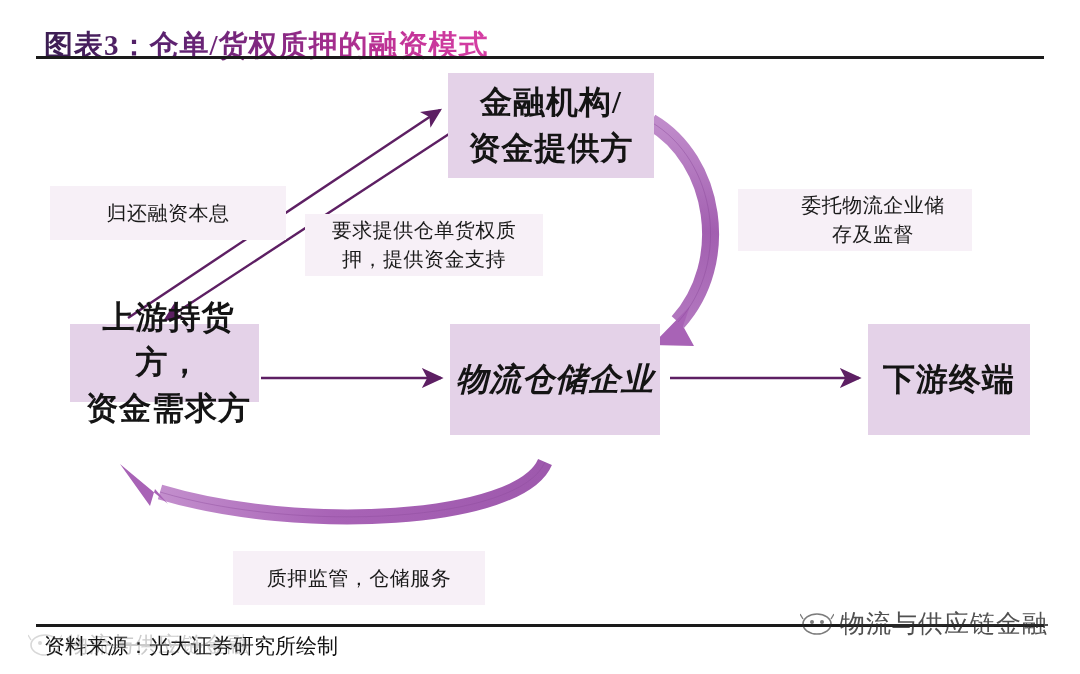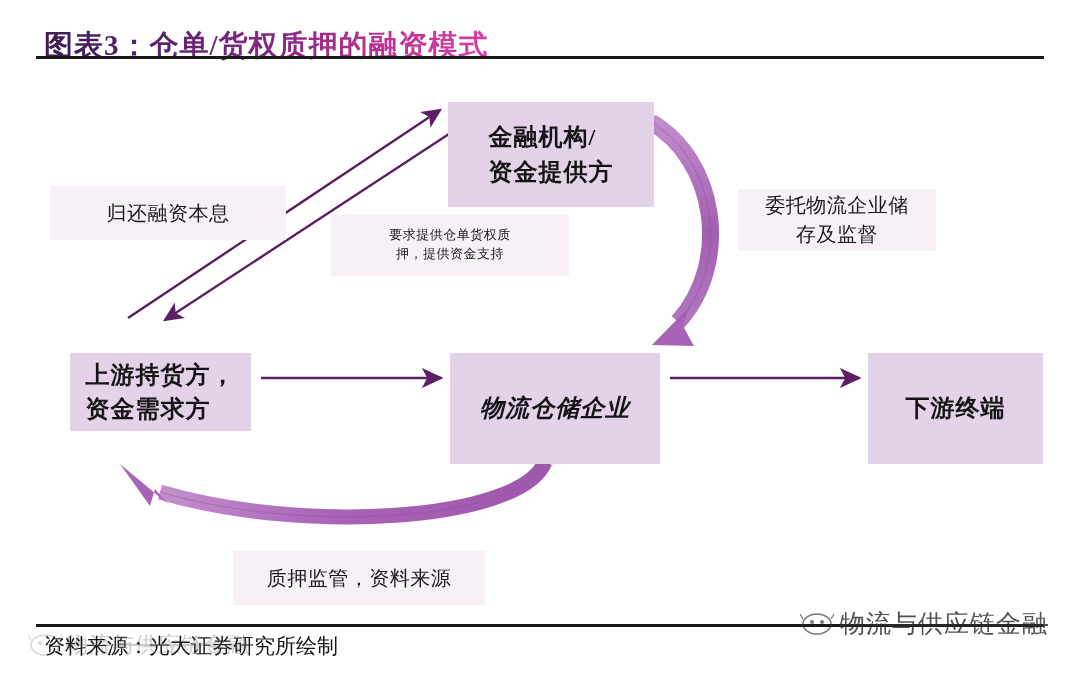--- a/index.html
+++ b/index.html
@@ -62,49 +62,49 @@
   }
 
   
   .node {
     position: absolute;
     background: #e4d2e8;
     color: #141414;
     display: flex;
     align-items: center;
     justify-content: center;
+    text-align: center;
     line-height: 1.42;
-    font-size: 24px;
+    font-size: 32px;
     font-weight: bold;
     letter-spacing: 1px;
     white-space: pre-line;
-    margin-top: 29px;
   }
   #node-finance { left: 448px; top: 73px;  width: 206px; height: 105px; }
-  #node-upstream{ left: 70px;  top: 324px; width: 181px; height: 78px; }
+  #node-upstream{ left: 70px;  top: 324px; width: 181px; height: 78px; padding-left: 8px; }
   #node-logistics{left: 450px; top: 324px; width: 210px; height: 111px; font-style: italic; }
-  #node-downstream{left: 868px; top: 324px; width: 175px; height: 111px; font-family: Liberation Serif, serif; }
+  #node-downstream{left: 868px; top: 324px; width: 162px; height: 111px; font-family: Liberation Serif, serif; }
 
   
   .plate {
     position: absolute;
     background: #f7f0f7;
     color: #1a1a1a;
     display: flex;
     align-items: center;
     justify-content: center;
     text-align: center;
     line-height: 1.45;
     font-size: 20px;
     letter-spacing: 0.5px;
     white-space: pre-line;
   }
   #plate-repay   { left: 50px;  top: 186px; width: 236px; height: 54px; }
-  #plate-pledge  { left: 305px; top: 214px; width: 238px; height: 62px; font-size: 13px; margin-left: 26px;}
-  #plate-entrust { left: 738px; top: 189px; width: 198px; height: 62px; }
+  #plate-pledge  { left: 305px; top: 214px; width: 238px; height: 62px; font-size: 20px;}
+  #plate-entrust { left: 738px; top: 189px; width: 198px; height: 62px; padding-left: 36px; }
   #plate-custody { left: 233px; top: 551px; width: 252px; height: 54px; }
 
   
   #wires {
     position: absolute;
     left: 0; top: 0;
     width: 1080px;
     height: 674px;
     pointer-events: none;
   }
@@ -219,21 +219,21 @@
   <div class="node" id="node-downstream">下游终端</div>
 
   <div class="plate" id="plate-repay">归还融资本息</div>
 
   <div class="plate" id="plate-pledge">要求提供仓单货权质
 押，提供资金支持</div>
 
   <div class="plate" id="plate-entrust">委托物流企业储
 存及监督</div>
 
-  <div class="plate" id="plate-custody">质押监管，资料来源</div>
+  <div class="plate" id="plate-custody">质押监管，仓储服务</div>
 
   <div id="footer-rule"></div>
   <div id="source">资料来源：光大证券研究所绘制</div>
 
   <div id="watermark-source">
     <svg id="wm-mascot" viewBox="0 0 34 26">
       <ellipse cx="17" cy="13" rx="14" ry="10" fill="none" stroke="#555" stroke-width="1.6"></ellipse>
       <circle cx="12" cy="11" r="2" fill="#555"></circle>
       <circle cx="22" cy="11" r="2" fill="#555"></circle>
       <path d="M3 8 L0 3 M31 8 L34 3" stroke="#555" stroke-width="1.4" fill="none"></path>

